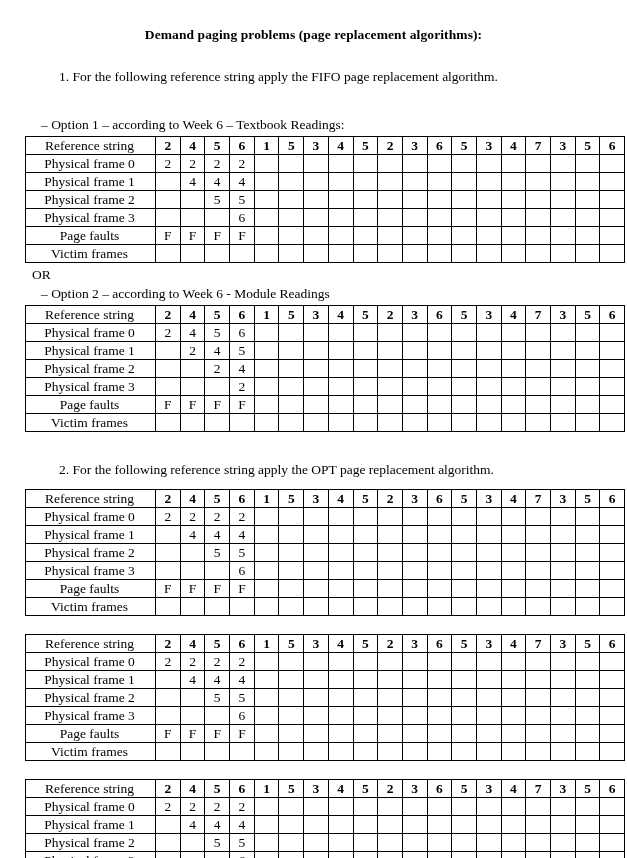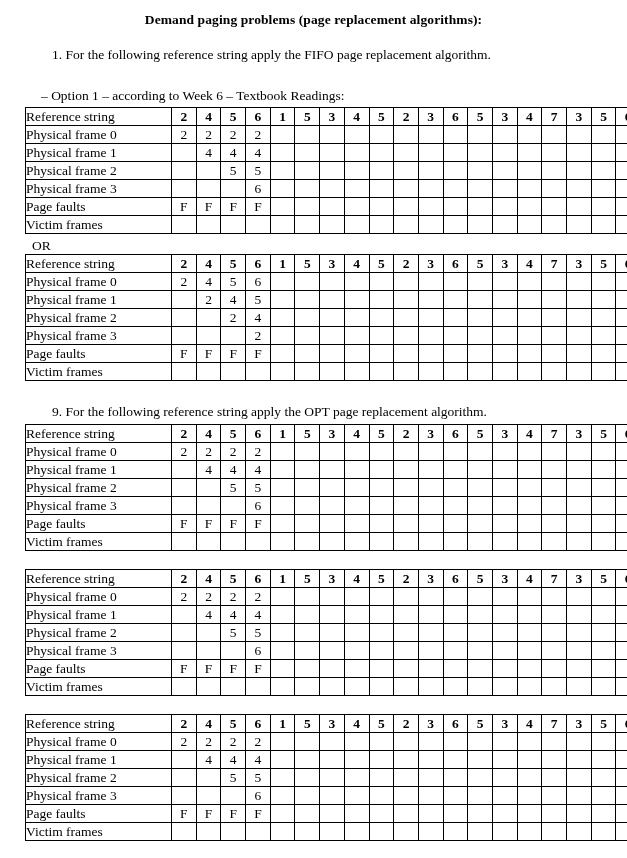--- a/index.html
+++ b/index.html
@@ -22,32 +22,32 @@
     width: 627px;
     height: 858px;
     box-sizing: border-box;
   }
   .doc-title {
     text-align: center;
     font-weight: bold;
     font-size: 13.5px;
     letter-spacing: 0.1px;
     margin: 0;
-    padding: 12px 0 0 0;
+    padding: 27px 0 0 0;
     line-height: 16px;
   }
   .section {
     margin: 0;
     padding: 0;
   }
   .q-heading {
     font-size: 13.5px;
     line-height: 17px;
     padding-left: 48px;
-    margin: 4px;
+    margin: 11px;
     white-space: nowrap;
   }
   .opt-heading {
     font-size: 13.5px;
     line-height: 16px;
     padding-left: 38px;
     margin: 3px;
     white-space: nowrap;
   }
   .or-text {
@@ -69,22 +69,22 @@
     height: 17px;
     line-height: 16px;
     padding: 0;
     text-align: center;
     vertical-align: middle;
     overflow: hidden;
     white-space: nowrap;
   }
   table.pg td.lbl {
     width: 127px;
-    text-align: left;
-    padding-right: 18px;
+    text-align: center;
+    padding-right: 2px;
   }
   table.pg td.cell {
     width: 23.7px;
   }
   table.pg tr.refrow td.cell {
     font-weight: bold;
   }
   .sp4  { height: 4px; }
   .sp14 { height: 14px; }
   .sp18 { height: 18px; }
@@ -259,20 +259,21 @@
             <td class="cell"></td>
             <td class="cell"></td>
             <td class="cell"></td>
             <td class="cell"></td>
           </tr>
         </tbody>
     </table>
 
     <div class="sp4"></div>
     <div class="or-text">OR</div>
+    <div class="opt-heading">– Option 2 – according to Week 6 - Module Readings</div>
 
     <table class="pg">
       <tbody>
           <tr class="refrow">
             <td class="lbl">Reference string</td>
             <td class="cell">2</td>
             <td class="cell">4</td>
             <td class="cell">5</td>
             <td class="cell">6</td>
             <td class="cell">1</td>
@@ -423,21 +424,21 @@
             <td class="cell"></td>
             <td class="cell"></td>
           </tr>
         </tbody>
     </table>
   </div>
 
   <div class="sp18"></div>
 
   <div class="section">
-    <div class="q-heading">9. For the following reference string apply the OPT page replacement algorithm.</div>
+    <div class="q-heading">2. For the following reference string apply the OPT page replacement algorithm.</div>
     <table class="pg">
       <tbody>
           <tr class="refrow">
             <td class="lbl">Reference string</td>
             <td class="cell">2</td>
             <td class="cell">4</td>
             <td class="cell">5</td>
             <td class="cell">6</td>
             <td class="cell">1</td>
             <td class="cell">5</td>

